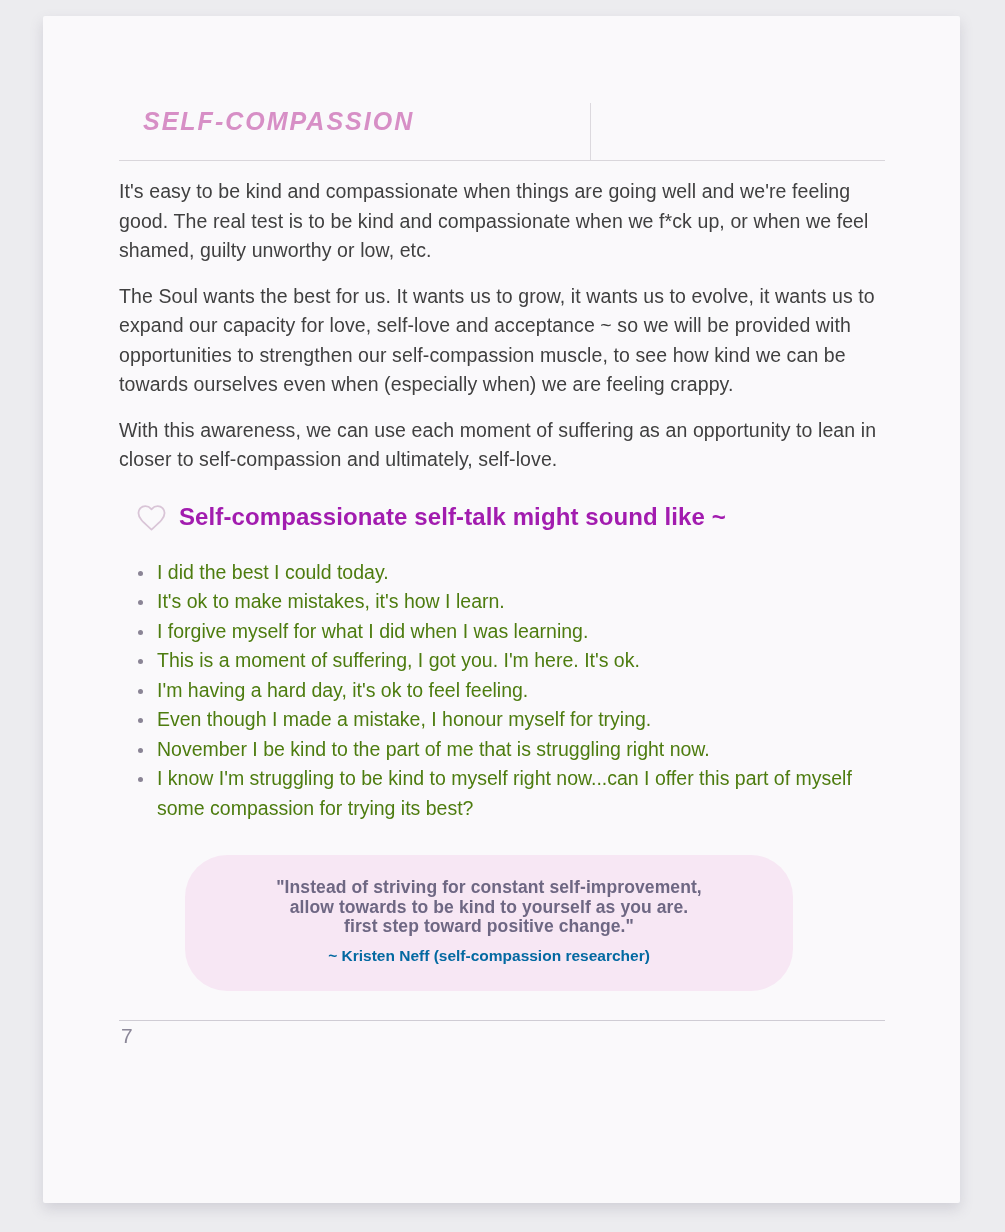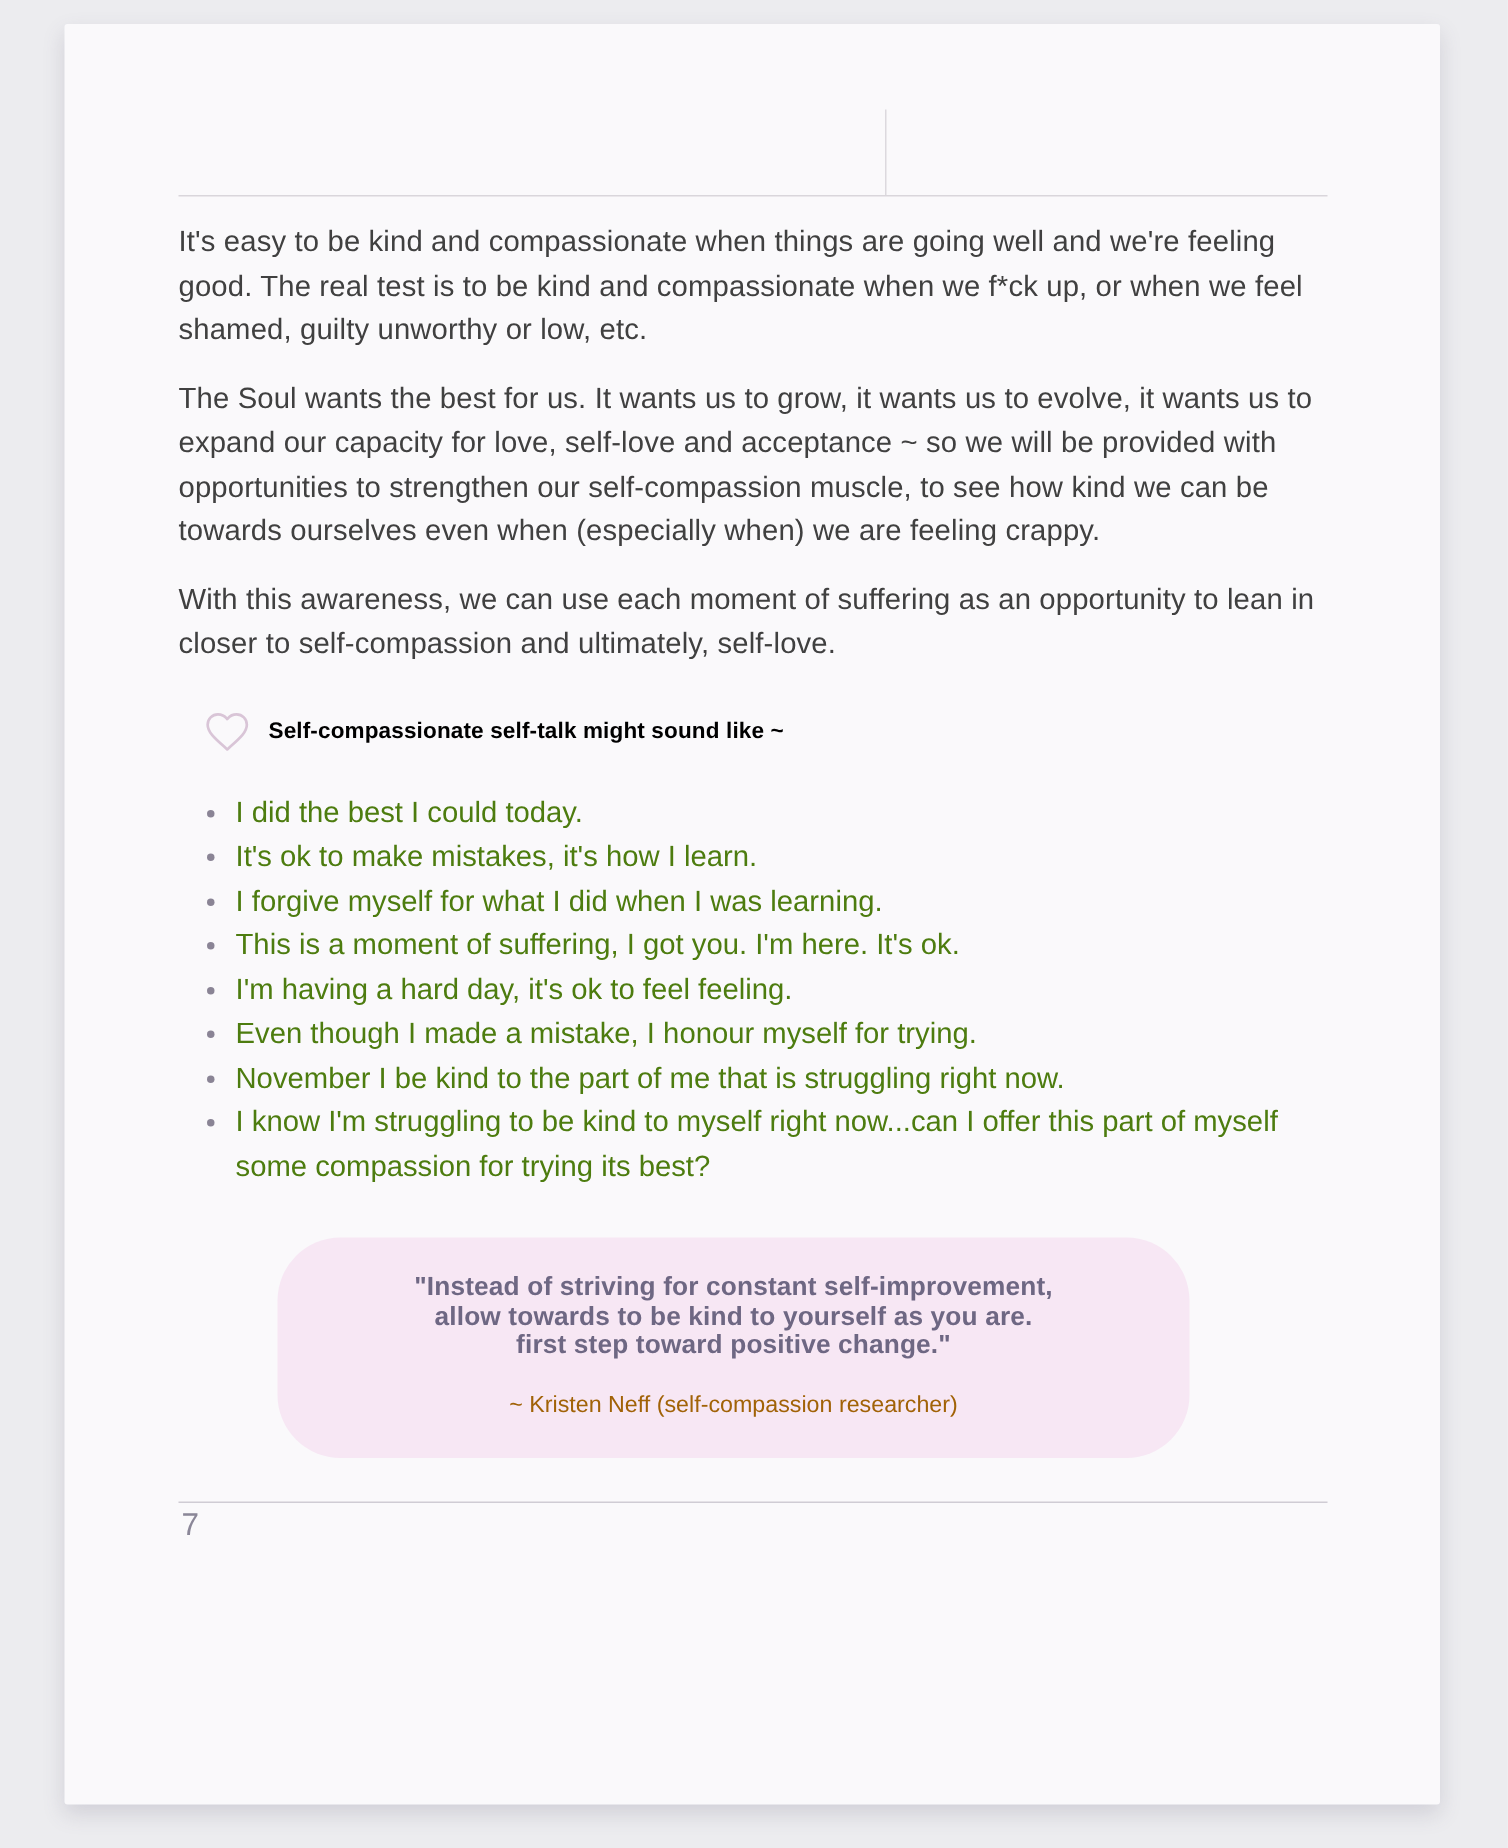--- a/index.html
+++ b/index.html
@@ -64,23 +64,23 @@
     margin-left: 16px;
     display: flex;
     align-items: center;
   }
   .heart-icon {
     width: 33px; height: 31px;
     margin-right: 11px;
     flex: 0 0 auto;
   }
   .list-heading-text {
-    font-size: 15px;
+    font-size: 24px;
     font-weight: bold;
-    color: #000000;
+    color: #a21caf;
     letter-spacing: 0.1px;
   }
   
   .self-talk-list {
     margin-top: 25px;
     list-style: disc;
     padding-left: 36px;
   }
   .self-talk-list li {
     font-size: 19.5px;
@@ -100,24 +100,24 @@
     text-align: center;
   }
   .quote-line {
     font-size: 17.5px;
     font-weight: bold;
     line-height: 19.5px;
     color: #6e6783;
     letter-spacing: 0.1px;
   }
   .quote-attribution {
-    margin-top: 21px;
+    margin-top: 10px;
     font-size: 15.5px;
-    font-weight: normal;
-    color: #a16207;
+    font-weight: bold;
+    color: #0369a1;
   }
   
   .footer {
     margin-top: 29px;
     border-top: 1px solid #cfccd4;
   }
   .page-number {
     margin-top: 3px;
     margin-left: 2px;
     font-size: 21px;
@@ -125,20 +125,21 @@
   }
 </style>
 </head>
 <body>
 
 <div class="canvas">
   <div class="page">
     <div class="content">
 
       <div class="header">
+        <h1 class="page-title">SELF-COMPASSION</h1>
         <div class="v-divider"></div>
       </div>
 
       <p class="body-paragraph">It's easy to be kind and compassionate when things are going well and we're feeling good. The real test is to be kind and compassionate when we f*ck up, or when we feel shamed, guilty unworthy or low, etc.</p>
       <p class="body-paragraph">The Soul wants the best for us. It wants us to grow, it wants us to evolve, it wants us to expand our capacity for love, self-love and acceptance ~ so we will be provided with opportunities to strengthen our self-compassion muscle, to see how kind we can be towards ourselves even when (especially when) we are feeling crappy.</p>
       <p class="body-paragraph">With this awareness, we can use each moment of suffering as an opportunity to lean in closer to self-compassion and ultimately, self-love.</p>
 
       <div class="list-heading">
         <svg class="heart-icon" viewBox="0 0 24 22" fill="none">
           <path d="M12 19.8 L10.6 18.5 C5.7 14.2 2.5 11.3 2.5 7.8 C2.5 5 4.7 2.8 7.5 2.8 C9.1 2.8 10.7 3.55 11.7 4.75 L12 5.1 L12.3 4.75 C13.3 3.55 14.9 2.8 16.5 2.8 C19.3 2.8 21.5 5 21.5 7.8 C21.5 11.3 18.3 14.2 13.4 18.5 Z" stroke="#d9c5d7" stroke-width="1.3" fill="none" stroke-linejoin="round"></path>

